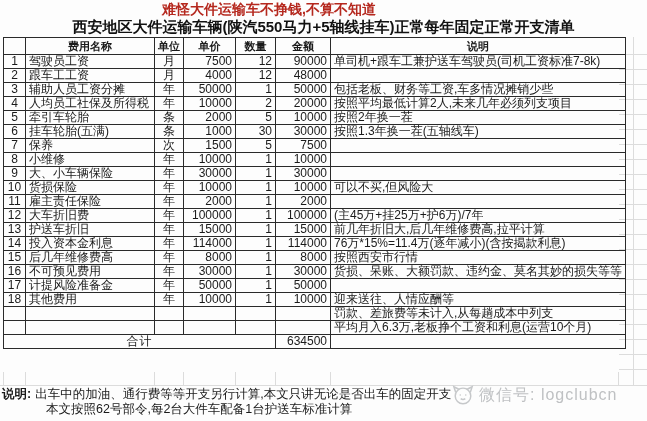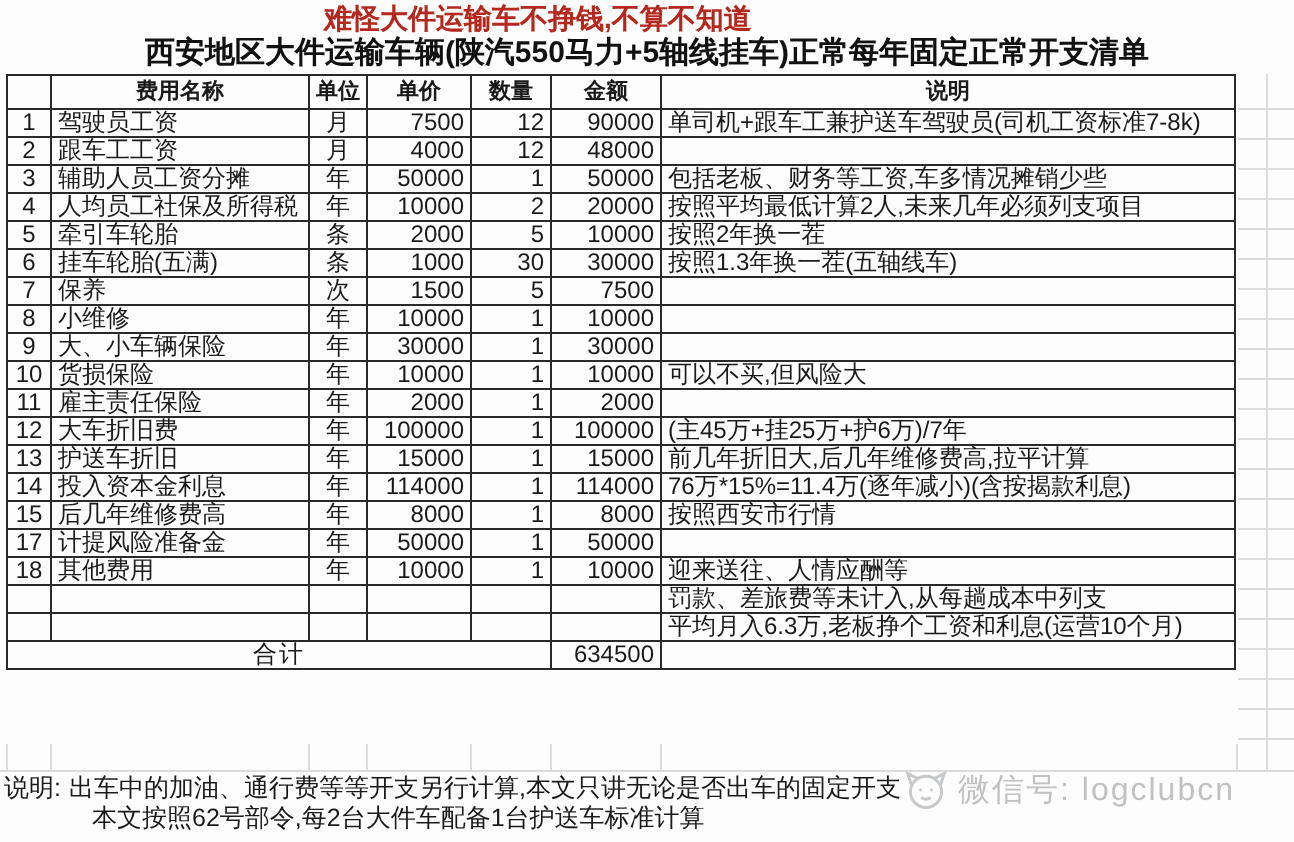--- a/index.html
+++ b/index.html
@@ -36,21 +36,21 @@
   tr.total-row{height:16px;}
   
   .margin-grid{
     position:absolute;left:619px;top:54px;width:28px;height:318px;
     background:repeating-linear-gradient(to bottom,#dcdcdc 0 1px,transparent 1px 15px);
   }
   .margin-vline{position:absolute;left:633px;top:37px;width:1px;height:348px;background:#dcdcdc;}
   .tick{position:absolute;top:372px;height:13px;width:1px;background:#dcdcdc;}
   .hline{position:absolute;left:0;top:385px;width:647px;height:1px;background:#dcdcdc;}
   .footnote1{position:absolute;left:2px;top:387px;font-size:12.5px;line-height:15px;white-space:nowrap;}
-  .footnote1 .fn-label{font-weight:normal;margin-right:4px;}
+  .footnote1 .fn-label{font-weight:bold;margin-right:4px;}
   .footnote2{position:absolute;left:46px;top:402px;font-size:12.5px;line-height:15px;white-space:nowrap;}
   .watermark{
     position:absolute;left:452px;top:384px;display:flex;align-items:center;gap:5px;
     color:#bfc1c3;font-size:16px;letter-spacing:1px;white-space:nowrap;z-index:5;
   }
   .wm-icon{width:22px;height:22px;flex:0 0 auto;}
 </style>
 </head>
 <body>
 
@@ -218,20 +218,29 @@
     <td class="c-note">76万*15%=11.4万(逐年减小)(含按揭款利息)</td>
   </tr>
       <tr>
     <td class="c-no">15</td>
     <td class="c-name">后几年维修费高</td>
     <td class="c-unit">年</td>
     <td class="c-price">8000</td>
     <td class="c-qty">1</td>
     <td class="c-amount">8000</td>
     <td class="c-note">按照西安市行情</td>
+  </tr>
+      <tr>
+    <td class="c-no">16</td>
+    <td class="c-name">不可预见费用</td>
+    <td class="c-unit">年</td>
+    <td class="c-price">30000</td>
+    <td class="c-qty">1</td>
+    <td class="c-amount">30000</td>
+    <td class="c-note">货损、呆账、大额罚款、违约金、莫名其妙的损失等等</td>
   </tr>
       <tr>
     <td class="c-no">17</td>
     <td class="c-name">计提风险准备金</td>
     <td class="c-unit">年</td>
     <td class="c-price">50000</td>
     <td class="c-qty">1</td>
     <td class="c-amount">50000</td>
     <td class="c-note"></td>
   </tr>

